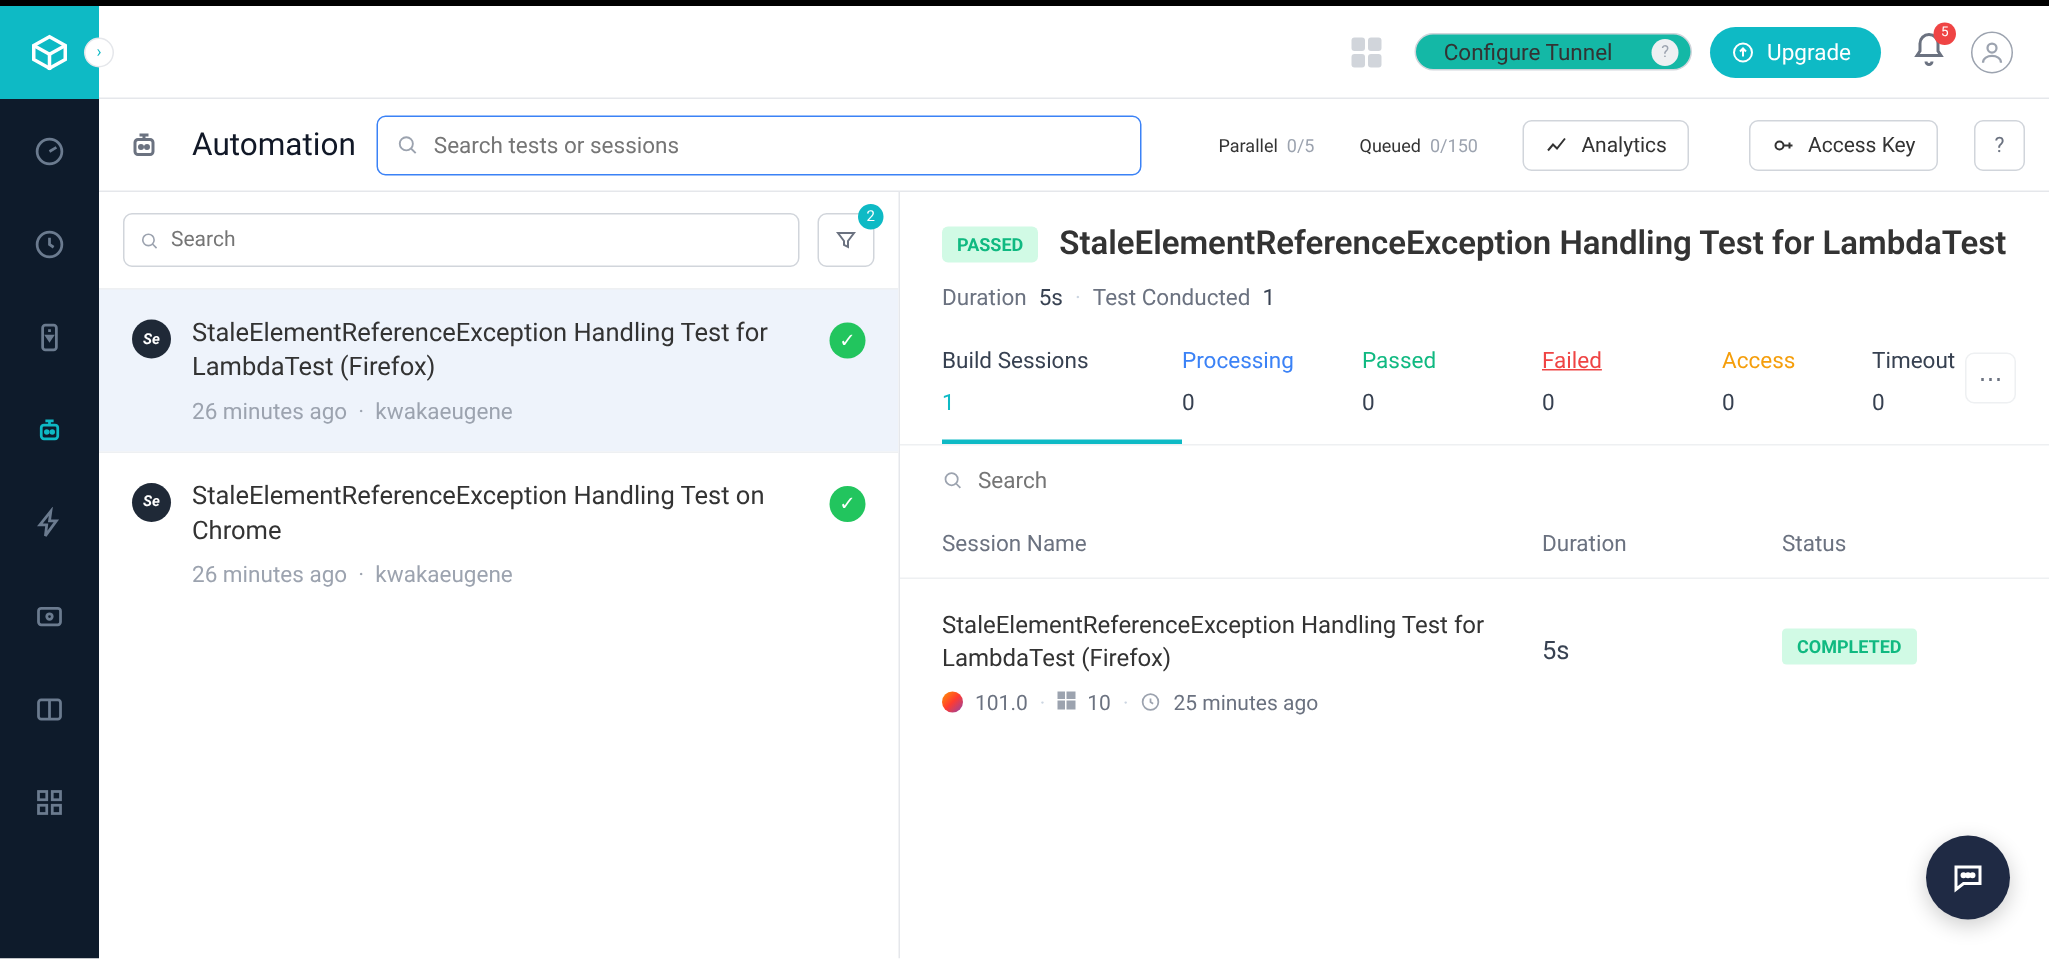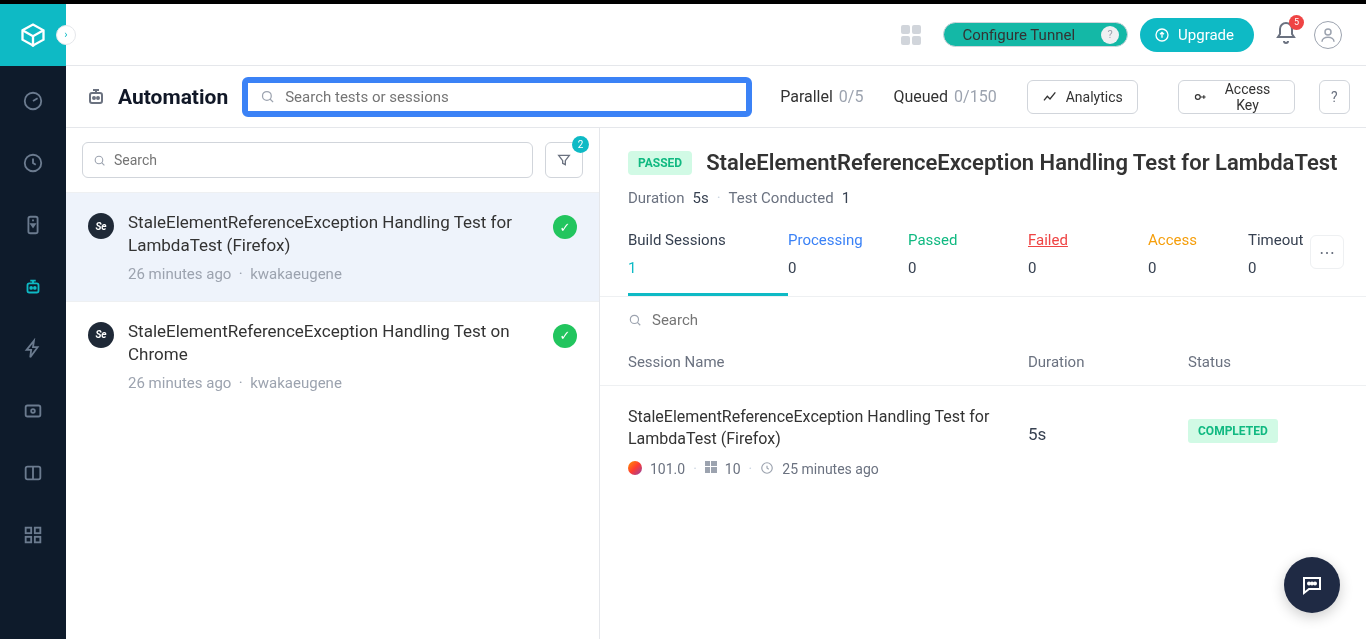--- a/index.html
+++ b/index.html
@@ -28,26 +28,26 @@
 .left-rail { width: 66px; background: #0e1b2b; display: flex; flex-direction: column; align-items: center; padding-top: 18px; gap: 28px; }
 .rail-item { width: 34px; height: 34px; display: flex; align-items: center; justify-content: center; color: #6b7b8f; cursor: pointer; border-radius: 4px; }
 .rail-item.active { color: #0ebac5; }
 .rail-item svg { width: 22px; height: 22px; }
 
 
 .main { flex: 1; display: flex; flex-direction: column; min-width: 0; }
 
 
 .sub-header { height: 62px; display: flex; align-items: center; padding: 0 16px 0 18px; gap: 14px; border-bottom: 1px solid #e5e7eb; }
-.automation-title { display: flex; align-items: center; gap: 10px; font-size: 21px; font-weight: 700; color: #111827; }
+.automation-title { display: flex; align-items: center; gap: 20px; font-size: 21px; font-weight: 400; color: #111827; }
 .automation-title svg { color: #6b7280; }
-.search-box-lg { flex: 0 0 510px; height: 40px; border: 6px solid #3b82f6; border-radius: 6px; display: flex; align-items: center; padding: 0 12px; gap: 10px; color: #9ca3af; }
+.search-box-lg { flex: 0 0 510px; height: 40px; border: 1px solid #3b82f6; border-radius: 6px; display: flex; align-items: center; padding: 0 12px; gap: 10px; color: #9ca3af; }
 .search-box-lg input { border: none; outline: none; flex: 1; font-size: 15px; color: #333; background: transparent; }
 .sub-header .spacer { flex: 1; }
-.counter { font-size: 16px; color: #333; display: flex; align-items: center; gap: 6px; margin-right: 16px; }
+.counter { font-size: 12px; color: #333; display: flex; align-items: center; gap: 6px; margin-right: 16px; }
 .counter .val { color: #9ca3af; }
 .pill-btn { height: 34px; border: 1px solid #d1d5db; border-radius: 6px; background: #fff; padding: 0 14px; display: flex; align-items: center; gap: 8px; color: #333; font-size: 14px; cursor: pointer; }
 .icon-sq { width: 34px; height: 34px; border: 1px solid #d1d5db; border-radius: 6px; background: #fff; display: flex; align-items: center; justify-content: center; color: #6b7280; cursor: pointer; font-size: 14px; }
 
 
 .content-split { flex: 1; display: flex; min-height: 0; }
 .left-pane { width: 534px; border-right: 1px solid #e5e7eb; display: flex; flex-direction: column; min-height: 0; }
 .right-pane { flex: 1; display: flex; flex-direction: column; min-width: 0; position: relative; }
 
 

